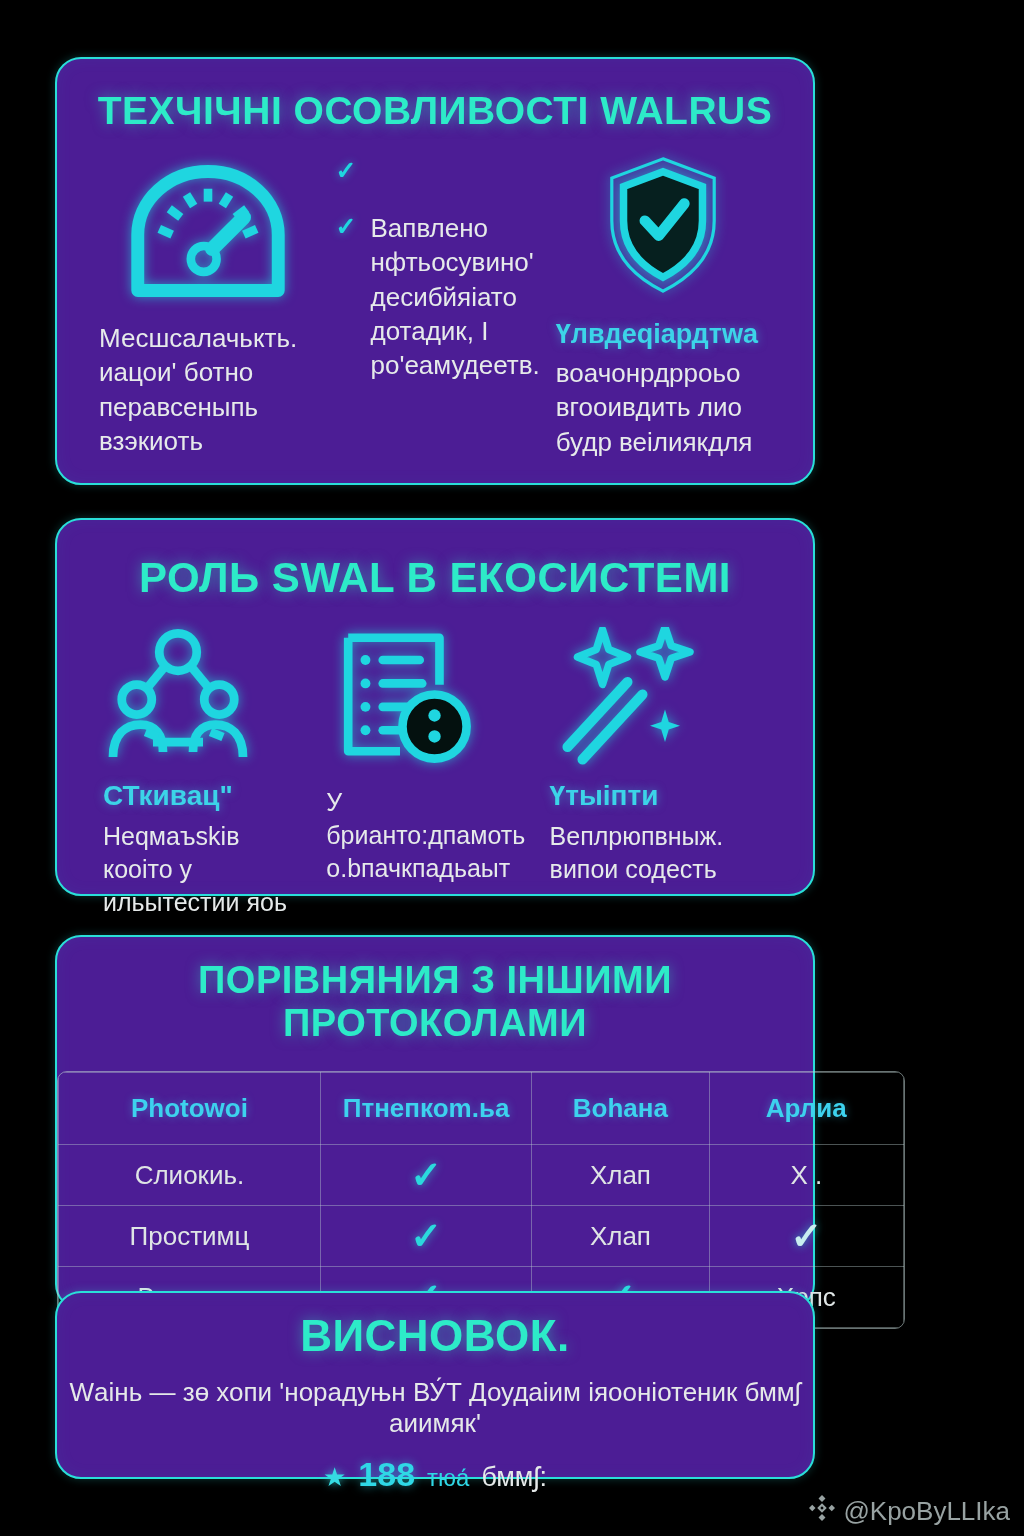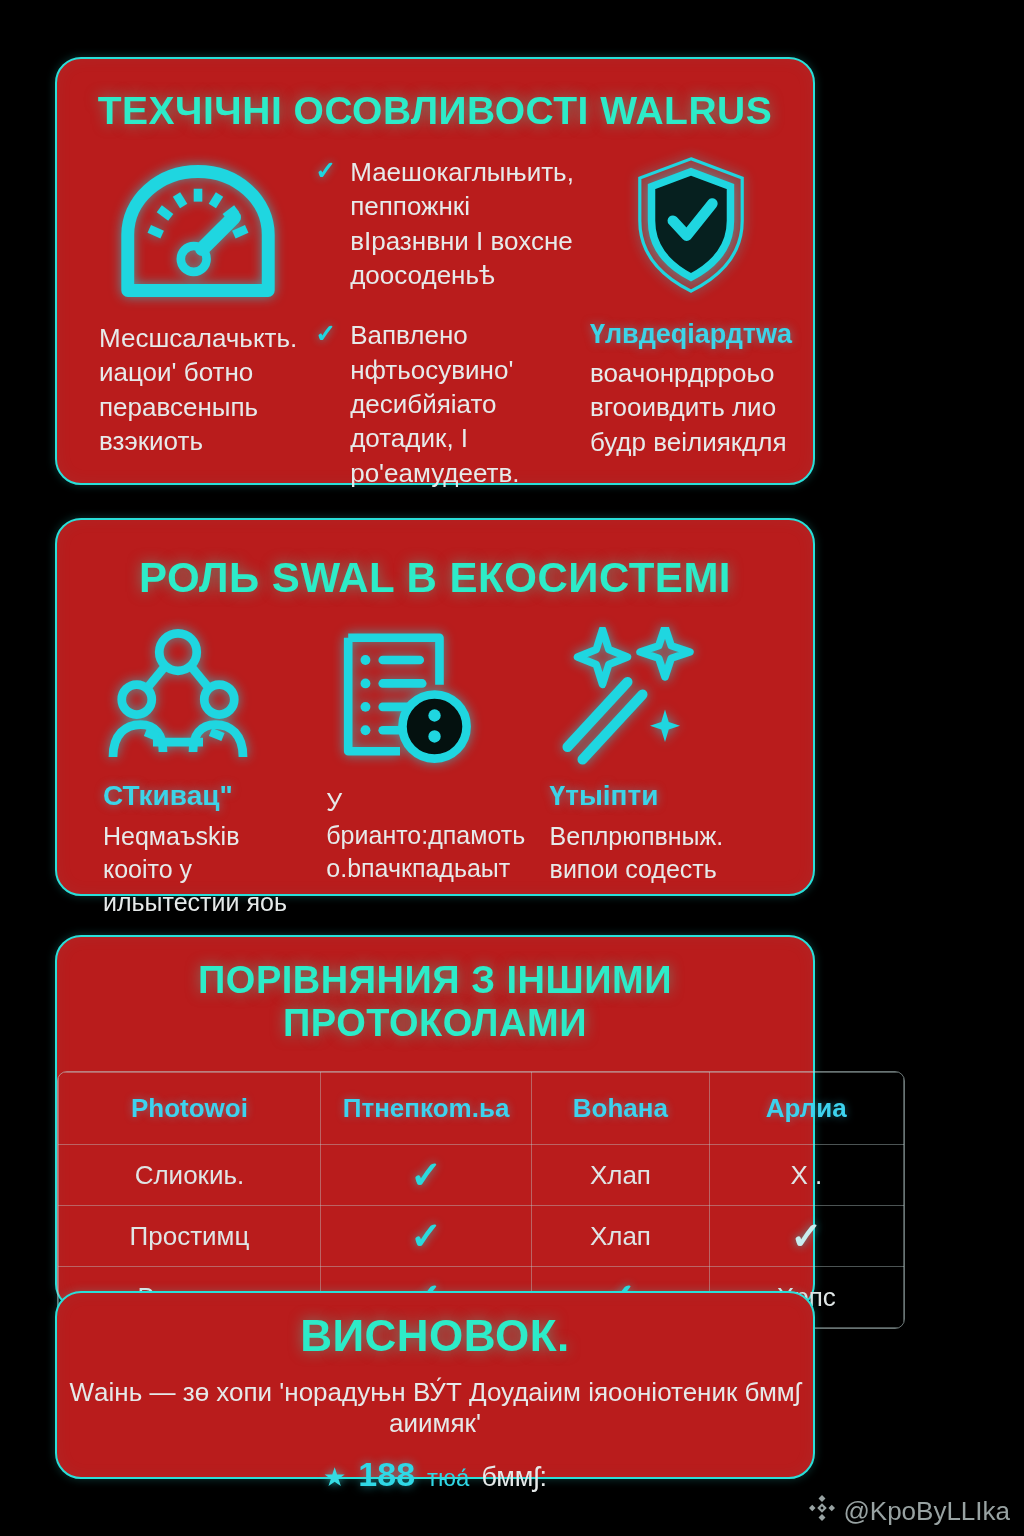--- a/index.html
+++ b/index.html
@@ -3,21 +3,21 @@
 <meta charset="utf-8">
 <style>
   * { margin:0; padding:0; box-sizing:border-box; }
   html,body { background:#000; }
   .page {
     position:relative; width:1024px; height:1536px; background:#000;
     overflow:hidden; font-family:"Liberation Sans", sans-serif; color:#e6eaea;
   }
   .panel {
     position:absolute; left:55px; width:760px;
-    background:#b91c1c;
+    background:#4c1d95;
     border:2px solid #2adfd9; border-radius:26px;
     box-shadow:0 0 10px rgba(42,223,217,.25), inset 0 0 18px rgba(42,223,217,.05);
   }
   .panel-title {
     text-align:center; font-weight:bold; color:#2debc8;
     text-shadow:0 0 14px rgba(45,235,200,.5);
     letter-spacing:.5px;
   }
   .glow { filter:drop-shadow(0 0 6px rgba(31,214,224,.65)); }
 
@@ -107,21 +107,20 @@
               <line x1="63" y1="68" x2="85" y2="46" stroke="#1fd6e0" stroke-width="10" stroke-linecap="round"></line>
             </svg>
           </span>
         </div>
         <div class="body-text">Месшсалачькть. иацои' ботно перавсеныпь взэкиоть</div>
       </div>
 
       <div class="s1-mid">
         <div class="check-item">
           <span class="check-glyph">✓</span>
-          <span class="body-text">Маешокаглыњить, пеппожнкі вІразнвни І вохсне доосоденьѣ</span>
         </div>
         <div class="check-item">
           <span class="check-glyph">✓</span>
           <span class="body-text">Вапвлено нфтьосувино' десибйяіато дотадик, І ро'еамудеетв.</span>
         </div>
       </div>
 
       <div class="s1-right">
         <div class="s1-icon-wrap">
           <span>

